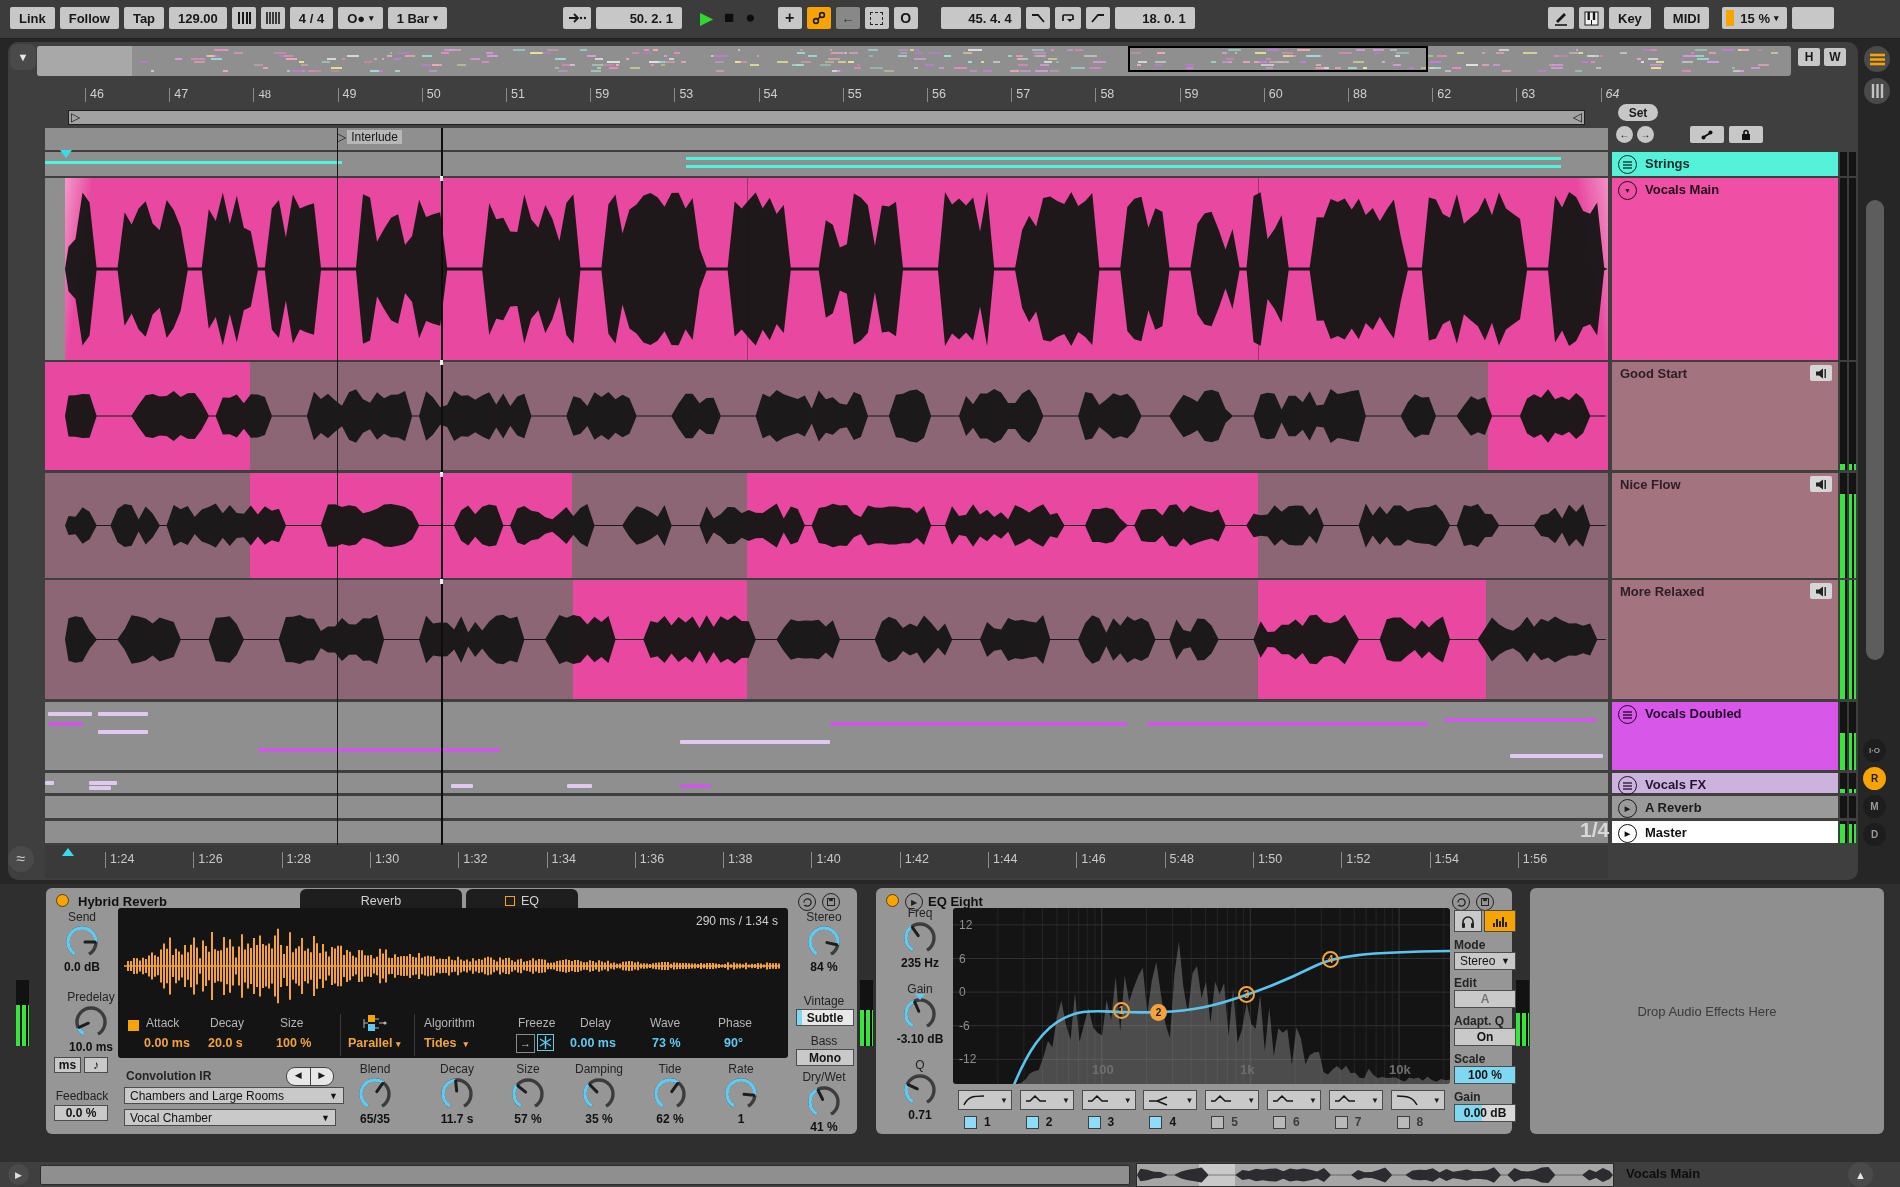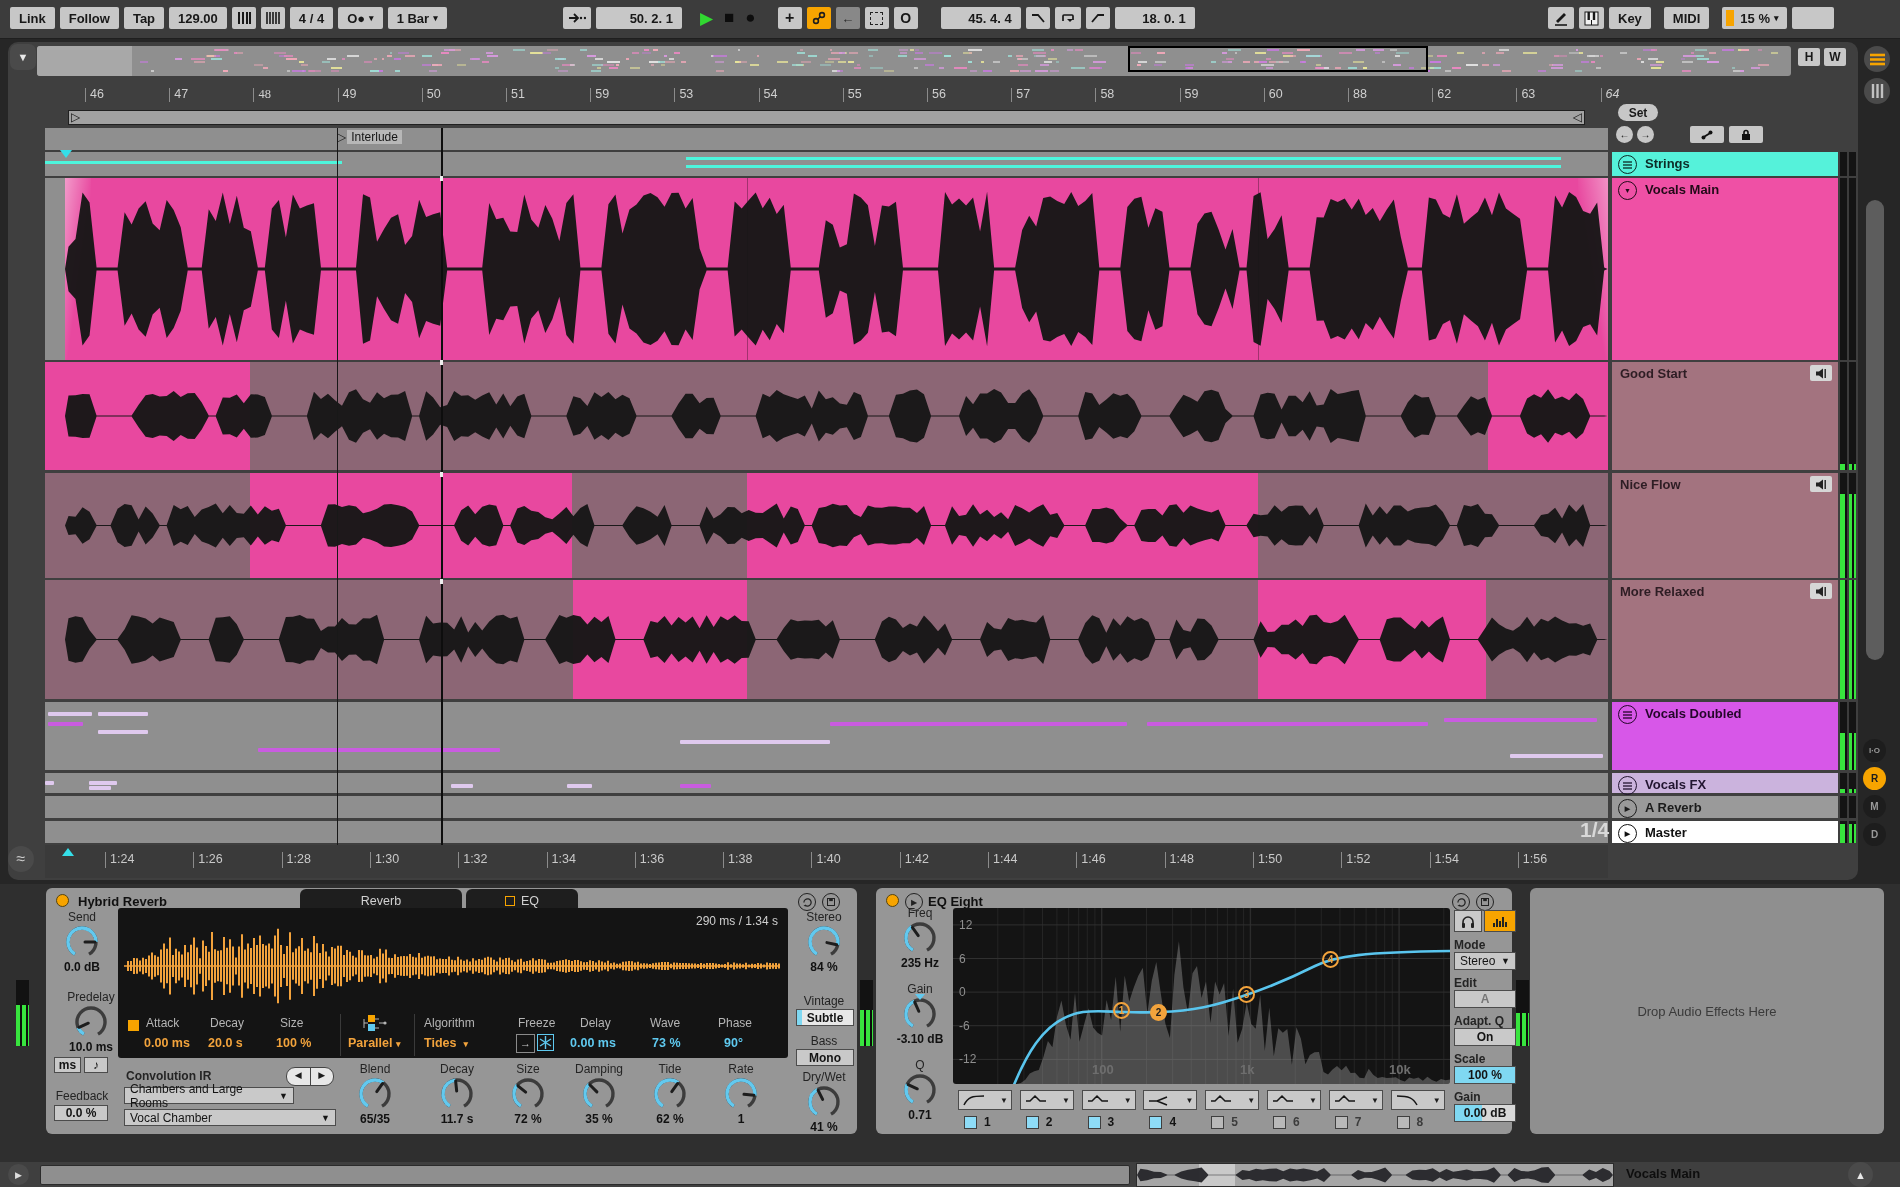--- a/index.html
+++ b/index.html
@@ -632,21 +632,21 @@
       <span class="timelabel" style="left: 236.6px;">1:28</span>
       <span class="timelabel" style="left: 324.9px;">1:30</span>
       <span class="timelabel" style="left: 413.2px;">1:32</span>
       <span class="timelabel" style="left: 501.5px;">1:34</span>
       <span class="timelabel" style="left: 589.8px;">1:36</span>
       <span class="timelabel" style="left: 678.1px;">1:38</span>
       <span class="timelabel" style="left: 766.4px;">1:40</span>
       <span class="timelabel" style="left: 854.7px;">1:42</span>
       <span class="timelabel" style="left: 943px;">1:44</span>
       <span class="timelabel" style="left: 1031.3px;">1:46</span>
-      <span class="timelabel" style="left: 1119.6px;">1:48</span>
+      <span class="timelabel" style="left: 1119.6px;">5:48</span>
       <span class="timelabel" style="left: 1207.9px;">1:50</span>
       <span class="timelabel" style="left: 1296.2px;">1:52</span>
       <span class="timelabel" style="left: 1384.5px;">1:54</span>
       <span class="timelabel" style="left: 1472.8px;">1:56</span>
     </div>
   <div class="abs" style="left:1580px;top:818px;font-size:21px;font-weight:bold;color:#d8d8d8;z-index:5">1/4</div>
 
   <div class="abs sqbtn" style="left:1618px;top:104px;width:40px;height:17px;border-radius:9px">Set</div>
   <div class="abs circlebtn" style="left:1616px;top:126px;width:17px;height:17px;background:#c7c7c7">
       <span style="font-size:10px;color:#111">←</span>
@@ -1125,21 +1125,21 @@
       <div class="cyval" style="left:534px;top:128px">73 %</div>
       <div class="irlabel" style="left:600px;top:108px">Phase</div>
       <div class="cyval" style="left:606px;top:128px">90°</div>
     </div>
 
     <div class="dlabel" style="left:80px;top:181px;font-weight:bold">Convolution IR</div>
     <div class="abs" style="left: 240px;top:179px;width:46px;height:17px;background:#e7e7e7;border:1px solid #444;border-radius:9px;display:flex">
       <span style="flex:1;text-align:center;font-size:9px;border-right:1px solid #444;line-height:15px">◀</span>
       <span style="flex:1;text-align:center;font-size:9px;line-height:15px">▶</span>
     </div>
-    <div class="ddrop" style="left:78px;top:199px;width:170px;height:17px">
+    <div class="ddrop" style="left:78px;top:199px;width:220px;height:17px">
         <span>Chambers and Large Rooms</span>
         <span class="caret">▼</span>
       </div>
     <div class="ddrop" style="left:78px;top:221px;width:212px;height:17px">
         <span>Vocal Chamber</span>
         <span class="caret">▼</span>
       </div>
 
     <div class="knobstack" style="left:293px;top:174px">
         <div class="kl">Blend</div>
@@ -1186,21 +1186,21 @@
     </svg>
         <div class="kv">11.7 s</div>
       </div>
       <div class="knobstack" style="left: 446px; top: 174px;">
         <div class="kl">Size</div>
     <svg width="36" height="36" style="display:block;margin:0 auto">
       <path d="M11.00,30.12 A14,14 0 1 1 25.00,30.12" stroke="#3c3c3c" stroke-width="3.4" fill="none"></path>
       <path d="M11.00,30.12 A14,14 0 0 1 7.12,9.19" stroke="#62c9ef" stroke-width="3.4" fill="none"></path>
       <line x1="15.668562115629088" y1="16.112038826850487" x2="7.897102501059381" y2="9.81883491635211" stroke="#1d1d1d" stroke-width="3" stroke-linecap="round"></line>
     </svg>
-        <div class="kv">72 %</div>
+        <div class="kv">57 %</div>
       </div>
       <div class="knobstack" style="left: 517px; top: 174px;">
         <div class="kl">Damping</div>
     <svg width="36" height="36" style="display:block;margin:0 auto">
       <path d="M11.00,30.12 A14,14 0 1 1 25.00,30.12" stroke="#3c3c3c" stroke-width="3.4" fill="none"></path>
       <path d="M11.00,30.12 A14,14 0 0 1 8.10,8.10" stroke="#62c9ef" stroke-width="3.4" fill="none"></path>
       <line x1="15.878679656440358" y1="15.878679656440358" x2="8.807611844574883" y2="8.80761184457488" stroke="#1d1d1d" stroke-width="3" stroke-linecap="round"></line>
     </svg>
         <div class="kv">35 %</div>
       </div>

